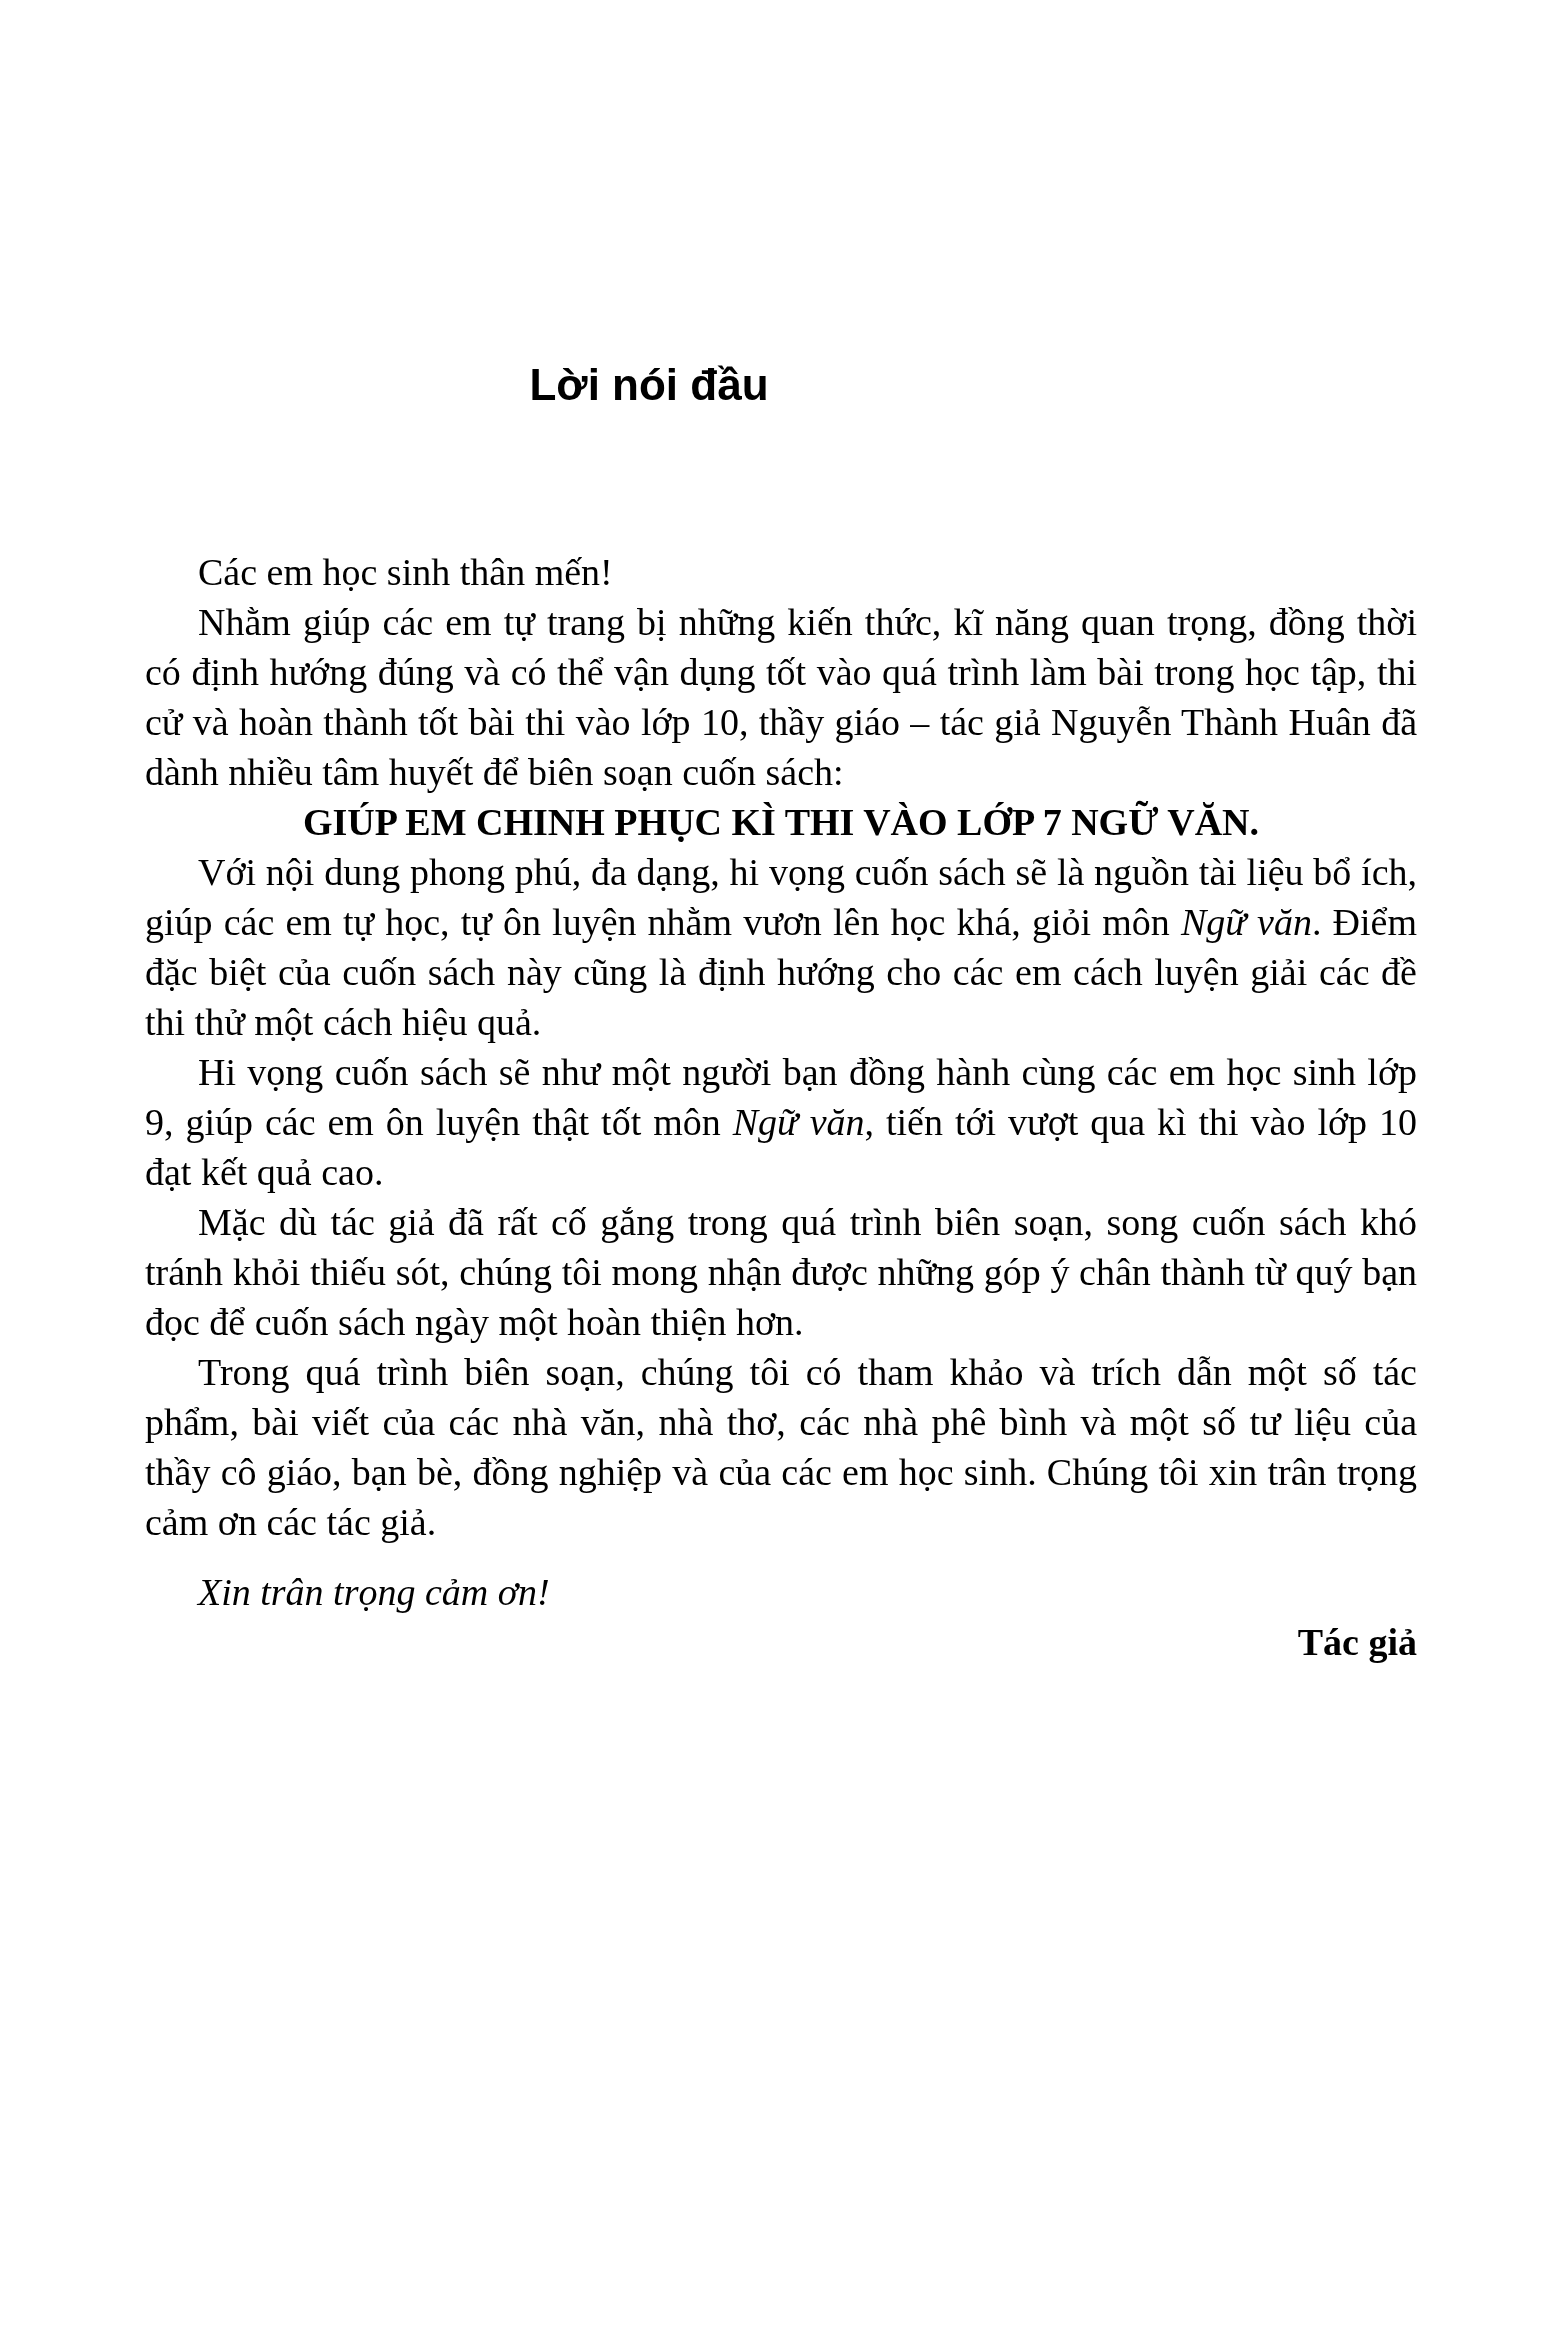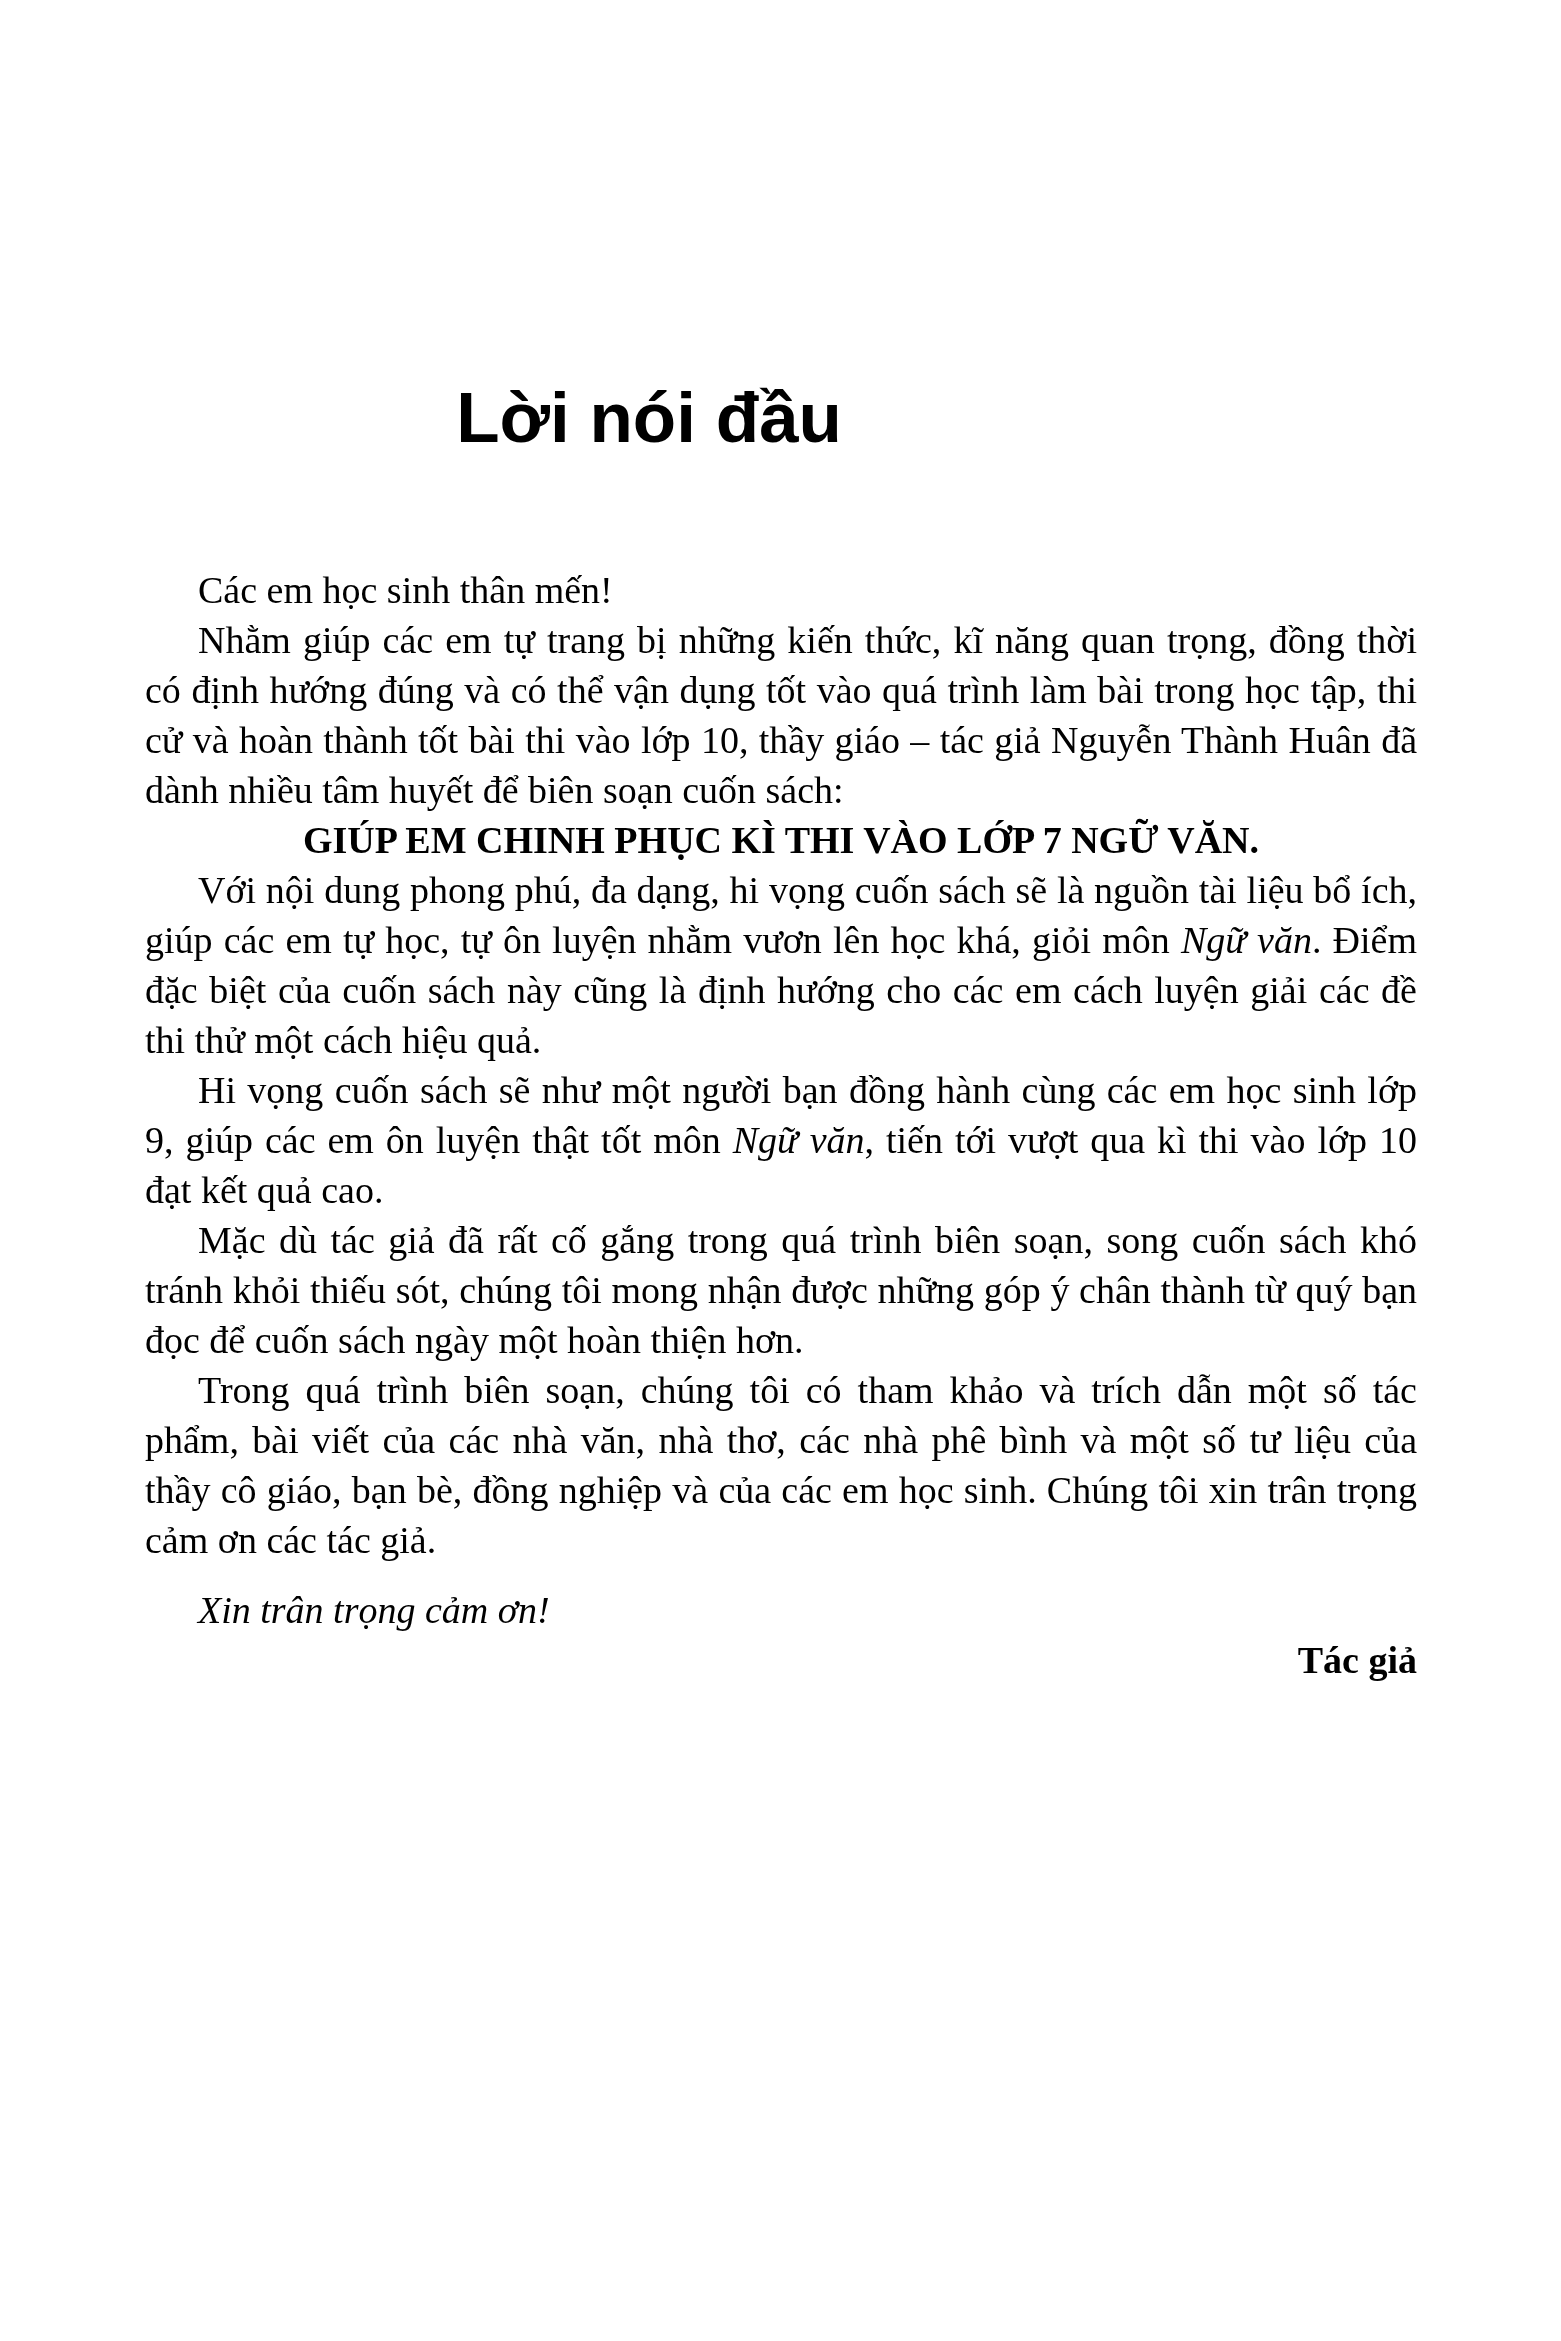--- a/index.html
+++ b/index.html
@@ -16,27 +16,27 @@
     overflow: hidden;
   }
   .doc-title {
     position: absolute;
     top: 334px;
     left: 0;
     width: 1298px;
     text-align: center;
     font-family: "Liberation Sans", "DejaVu Sans", sans-serif;
     font-weight: 700;
-    font-size: 71px;
+    font-size: 44px;
     line-height: 1;
     letter-spacing: 0px;
   }
   .doc-body {
     position: absolute;
-    top: 565px;
+    top: 547px;
     left: 145px;
     width: 1272px;
     font-family: "Liberation Serif", "DejaVu Serif", serif;
     font-size: 38px;
     line-height: 50px;
     text-align: justify;
   }
   .doc-body p {
     margin: 0;
     padding: 0;

